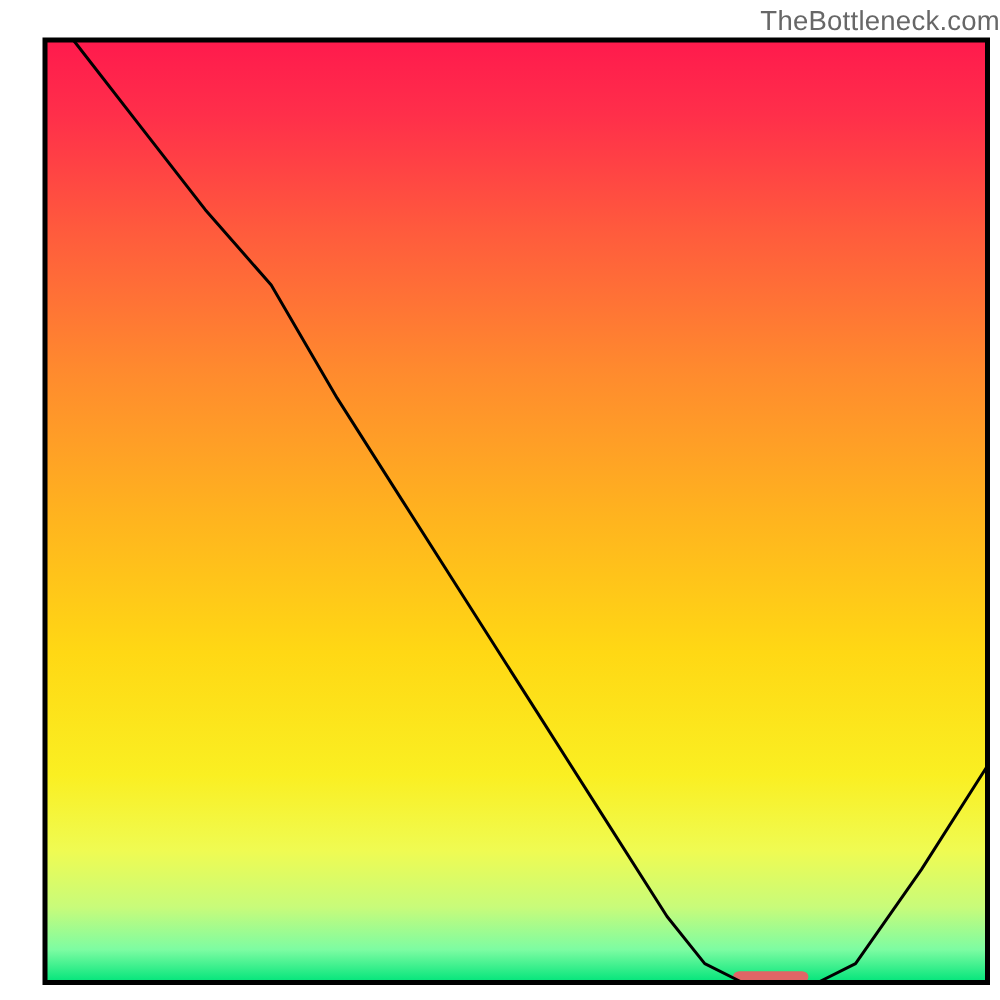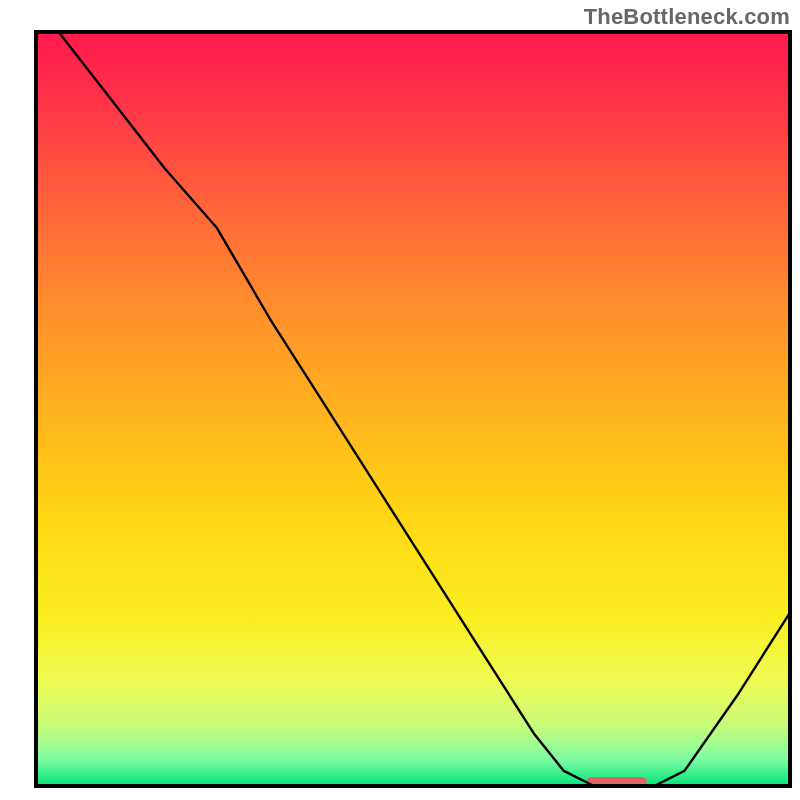--- a/index.html
+++ b/index.html
@@ -12,23 +12,23 @@
     font-family: Arial, Helvetica, sans-serif;
   }
   .frame {
     position: relative;
     width: 800px;
     height: 800px;
   }
   .watermark {
     position: absolute;
     top: 4px;
-    right: 10px;
+    right: 0;
     font-size: 22px;
-    font-weight: 700;
+    font-weight: 400;
     color: #676767;
     letter-spacing: 0.2px;
   }
   svg {
     display: block;
   }
 </style>
 </head>
 <body>
 

